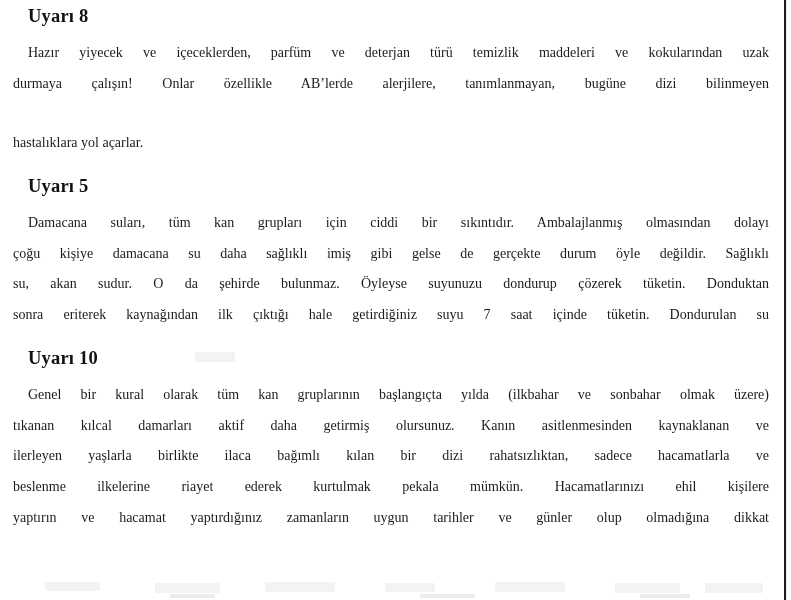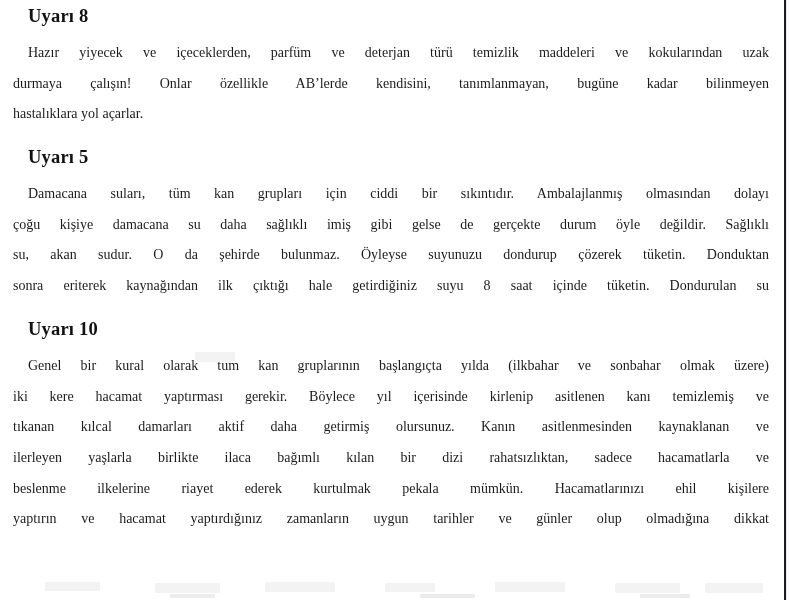--- a/index.html
+++ b/index.html
@@ -44,21 +44,21 @@
     color: #1b1b1b;
   }
   .line {
     white-space: nowrap;
     text-align: justify;
     text-align-last: justify;
     height: 30.7px;
     overflow: visible;
   }
   .line.first { text-indent: 15px; }
-  .line.last  { text-align-last: left; }
+  .line.last  { text-align-last: left; margin-top: 29px; }
 
   
   .scan-line {
     position: absolute;
     left: 784px;
     top: 0;
     width: 2px;
     height: 600px;
     background: #1b1b20;
   }
@@ -82,40 +82,39 @@
 <body>
 
 <div class="page">
 
   <div class="doc">
 
     <section>
       <h2 class="warn-heading">Uyarı 8</h2>
       <div class="para">
         <div class="line first">Hazır yiyecek ve içeceklerden, parfüm ve deterjan türü temizlik maddeleri ve kokularından uzak</div>
-        <div class="line">durmaya çalışın! Onlar özellikle AB’lerde kendisini, tanımlanmayan, bugüne kadar bilinmeyen</div>
+        <div class="line">durmaya çalışın! Onlar özellikle AB’lerde alerjilere, tanımlanmayan, bugüne dizi bilinmeyen</div>
         <div class="line last">hastalıklara yol açarlar.</div>
       </div>
     </section>
 
     <section>
       <h2 class="warn-heading">Uyarı 5</h2>
       <div class="para">
         <div class="line first">Damacana suları, tüm kan grupları için ciddi bir sıkıntıdır. Ambalajlanmış olmasından dolayı</div>
         <div class="line">çoğu kişiye damacana su daha sağlıklı imiş gibi gelse de gerçekte durum öyle değildir. Sağlıklı</div>
         <div class="line">su, akan sudur. O da şehirde bulunmaz. Öyleyse suyunuzu dondurup çözerek tüketin. Donduktan</div>
-        <div class="line">sonra eriterek kaynağından ilk çıktığı hale getirdiğiniz suyu 8 saat içinde tüketin. Dondurulan su</div>
+        <div class="line">sonra eriterek kaynağından ilk çıktığı hale getirdiğiniz suyu 7 saat içinde tüketin. Dondurulan su</div>
       </div>
     </section>
 
     <section>
       <h2 class="warn-heading">Uyarı 10</h2>
       <div class="para">
         <div class="line first">Genel bir kural olarak tüm kan gruplarının başlangıçta yılda (ilkbahar ve sonbahar olmak üzere)</div>
-        <div class="line">iki kere hacamat yaptırması gerekir. Böylece yıl içerisinde kirlenip asitlenen kanı temizlemiş ve</div>
         <div class="line">tıkanan kılcal damarları aktif daha getirmiş olursunuz. Kanın asitlenmesinden kaynaklanan ve</div>
         <div class="line">ilerleyen yaşlarla birlikte ilaca bağımlı kılan bir dizi rahatsızlıktan, sadece hacamatlarla ve</div>
         <div class="line">beslenme ilkelerine riayet ederek kurtulmak pekala mümkün. Hacamatlarınızı ehil kişilere</div>
         <div class="line">yaptırın ve hacamat yaptırdığınız zamanların uygun tarihler ve günler olup olmadığına dikkat</div>
       </div>
     </section>
 
   </div>
 
   <div class="scan-line-soft"></div>

